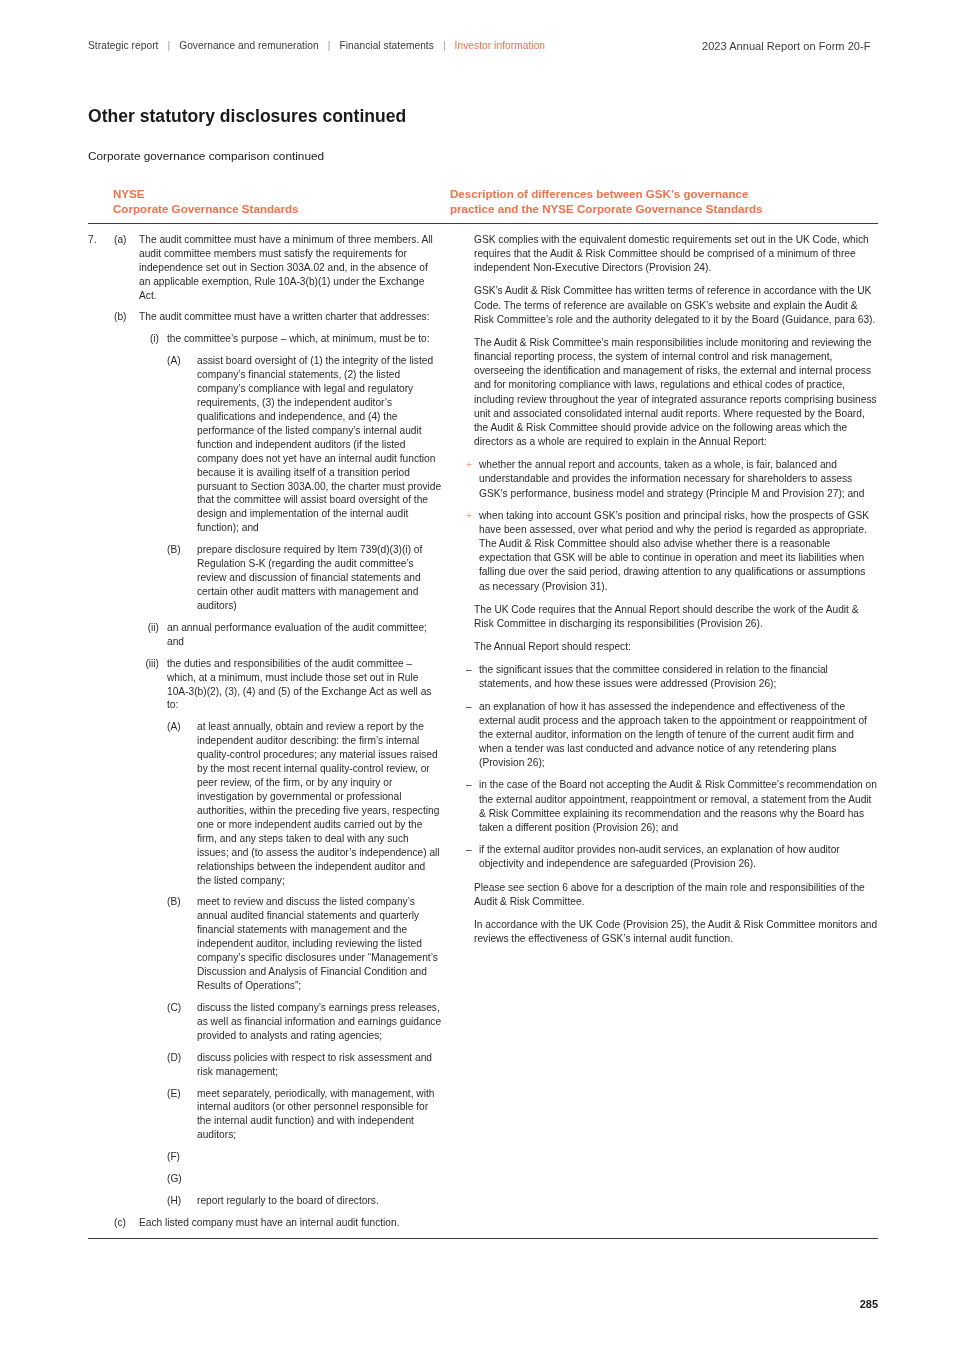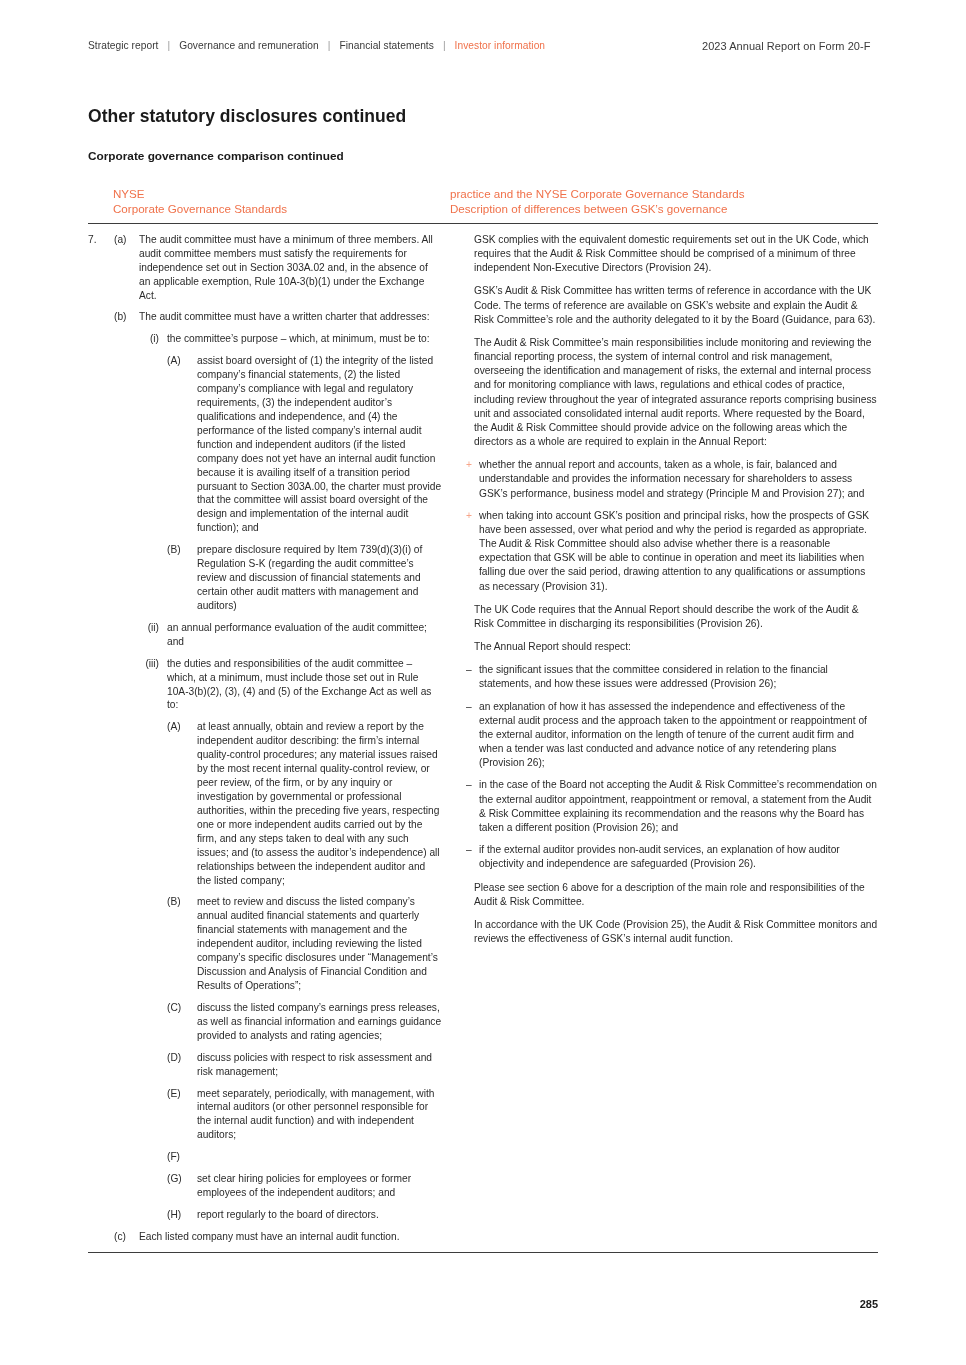--- a/index.html
+++ b/index.html
@@ -63,39 +63,39 @@
     font-size: 17.5px;
     font-weight: 700;
     letter-spacing: 0.002em;
     color: #1a1a1a;
   }
   .sub-title {
     position: absolute;
     top: 149px;
     left: 88px;
     font-size: 11.8px;
-    font-weight: 700;
+    font-weight: 400;
     color: #1a1a1a;
   }
 
   
   .gov-table {
     position: absolute;
     top: 186px;
     left: 88px;
     width: 790px;
   }
   .col-heads {
     display: flex;
     border-bottom: 0.8px solid #3d3d3d;
     padding-bottom: 6px;
   }
   .col-head {
     color: #F0714A;
-    font-weight: 400;
+    font-weight: 700;
     font-size: 11.6px;
     line-height: 1.33;
   }
   .col-head .l2 { display: block; }
   .col-head-left { width: 362px; padding-left: 25px; box-sizing: border-box; }
   .col-head-right { width: 428px; box-sizing: border-box; }
 
   .row {
     display: flex;
     border-bottom: 0.8px solid #3d3d3d;
@@ -200,22 +200,22 @@
   <div class="sub-title">Corporate governance comparison continued</div>
 
   <div class="gov-table">
 
     <div class="col-heads">
       <div class="col-head col-head-left">
         <span class="l2">NYSE</span>
         <span class="l2">Corporate Governance Standards</span>
       </div>
       <div class="col-head col-head-right">
+        <span class="l2">Description of differences between GSK’s governance</span>
         <span class="l2">practice and the NYSE Corporate Governance Standards</span>
-        <span class="l2">Description of differences between GSK’s governance</span>
       </div>
     </div>
 
     <div class="row">
 
       <div class="cell-left">
         <div class="li lvl0">
           <div class="mk">7.</div>
           <div class="bd">
 
@@ -276,21 +276,20 @@
                         </div>
                         <div class="li lvl3">
                           <div class="mk">(E)</div>
                           <div class="bd">meet separately, periodically, with management, with internal auditors (or other personnel responsible for the internal audit function) and with independent auditors;</div>
                         </div>
                         <div class="li lvl3">
                           <div class="mk">(F)</div>
                         </div>
                         <div class="li lvl3">
                           <div class="mk">(G)</div>
-                          <div class="bd">set clear hiring policies for employees or former employees of the independent auditors; and</div>
                         </div>
                         <div class="li lvl3">
                           <div class="mk">(H)</div>
                           <div class="bd">report regularly to the board of directors.</div>
                         </div>
                       </div>
                     </div>
                   </div>
 
                 </div>

